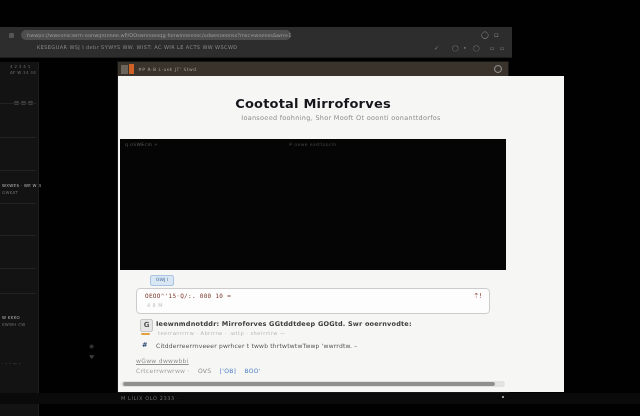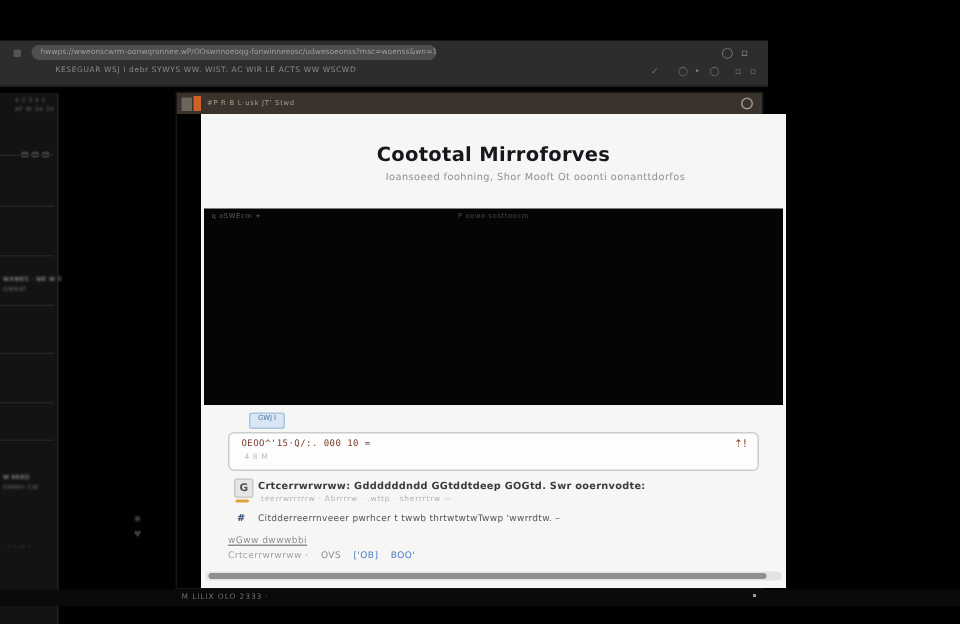--- a/index.html
+++ b/index.html
@@ -27,21 +27,21 @@
   .sp-dim{color:#6e6e6e;}
   .ghost{color:#3a3a3a;font-size:6px;}
 
   
   .window{left:118px;top:62px;width:390px;height:330px;box-shadow:0 0 0 1px #161616;}
   .titlebar{left:0;top:0;width:390px;height:14px;background:#39332c;display:flex;align-items:center;}
   .tb-sq{width:7px;height:9px;background:#6b655c;margin-left:3px;}
   .tb-orange{width:5px;height:10px;background:#cf6126;margin-left:1px;}
   .tb-title{color:#a89f93;font-size:4.5px;letter-spacing:.5px;margin-left:4px;white-space:nowrap;}
   .tb-ring{position:absolute;right:6px;top:3px;width:6px;height:6px;border:1.5px solid #9a9a9a;border-radius:50%;}
-  .page{left:16px;top:14px;width:390px;height:316px;background:#f6f6f4;}
+  .page{left:0;top:14px;width:446px;height:316px;background:#f6f6f4;}
   .heading{left:0;top:20px;width:390px;text-align:center;font-size:13px;font-weight:bold;color:#16161c;letter-spacing:.2px;}
   .subtitle{left:0;top:38px;width:390px;text-align:center;font-size:6.5px;color:#8f8f8f;letter-spacing:.3px;margin-left:28px;}
   .video{left:2px;top:63px;width:386px;height:131px;background:#050505;}
   .vid-tl{left:5px;top:3px;color:#5d5d5d;font-size:4.5px;letter-spacing:.4px;}
   .vid-tc{left:0;top:3px;width:100%;text-align:center;color:#474747;font-size:4.5px;letter-spacing:.4px;}
   .action-btn{left:32px;top:199px;min-width:18px;height:9px;background:#d9e6f4;border:1px solid #a9c3e2;
               border-radius:2px;color:#49719f;font-size:4.5px;line-height:8px;text-align:center;padding:0 2px;}
   .codebox{left:18px;top:212px;width:352px;height:24px;background:#fdfdfd;border:1px solid #cccccc;border-radius:4px;}
   .code-l1{left:8px;top:3px;font-family:"DejaVu Sans Mono","Liberation Mono",monospace;font-size:6px;color:#7b3a2b;letter-spacing:.3px;white-space:nowrap;}
   .code-l2{left:10px;top:13px;font-size:5px;color:#bdbdbd;letter-spacing:.4px;}
@@ -134,21 +134,21 @@
       <div class="abs action-btn fuzz">GWJ I</div>
 
       <div class="abs codebox">
         <span class="abs code-l1 fuzz">OEOO^'15·Q/:. 000 10 =</span>
         <span class="abs code-l2 fuzz">4 8 M</span>
         <span class="abs code-glyph fuzz">⇡!</span>
       </div>
 
       <div class="abs item-iconbox">G</div>
       <div class="abs item-bar"></div>
-      <div class="abs item1-title fuzz">Crtcerrwrwrww: Gddddddndd GGtddtdeep GOGtd. Swr ooernvodte:</div>
+      <div class="abs item1-title fuzz">Ieewnmdnotddr: Mirroforves GGtddtdeep GOGtd. Swr ooernvodte:</div>
       <div class="abs item1-sub fuzz">teerrwrrrrrw · Abrrrrw · .wttp · sherrrtrw —</div>
 
       <div class="abs item2-hash">#</div>
       <div class="abs item2-title fuzz">Citdderreerrnveeer pwrhcer t twwb thrtwtwtwTwwp 'wwrrdtw. –</div>
 
       <div class="abs details-link fuzz">wGww dwwwbbi</div>
 
       <div class="abs footer-row fuzz">
         <span>Crtcerrwrwrww ·</span>
         <span class="badge-grey">OVS</span>

